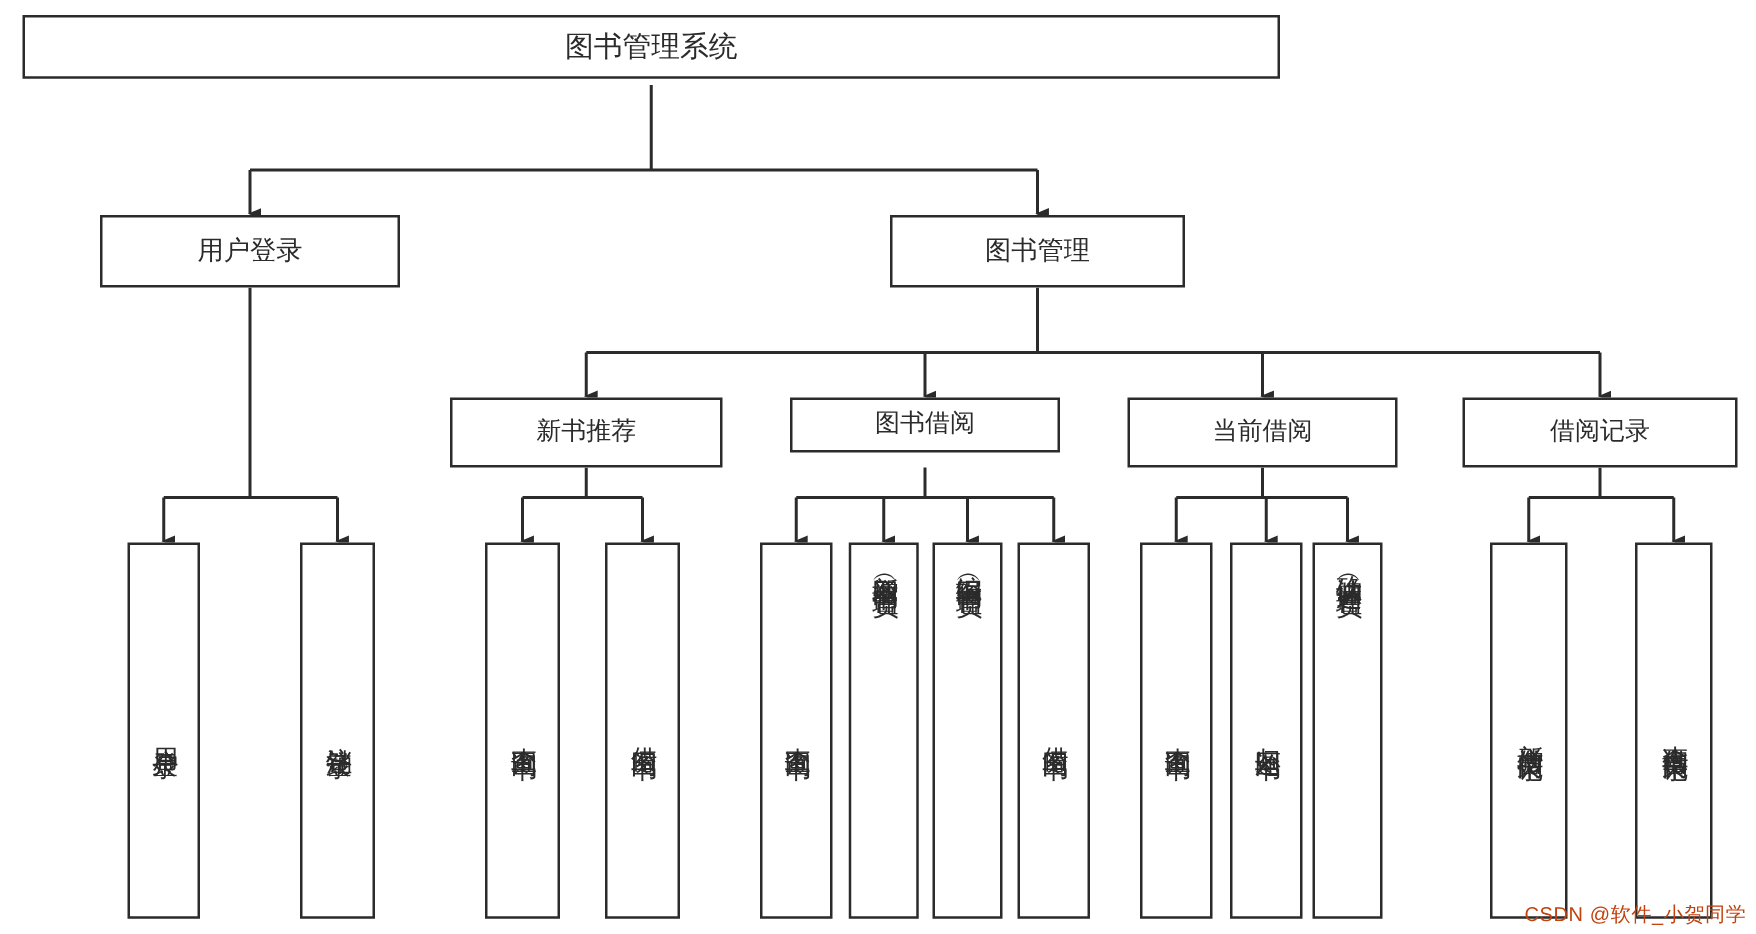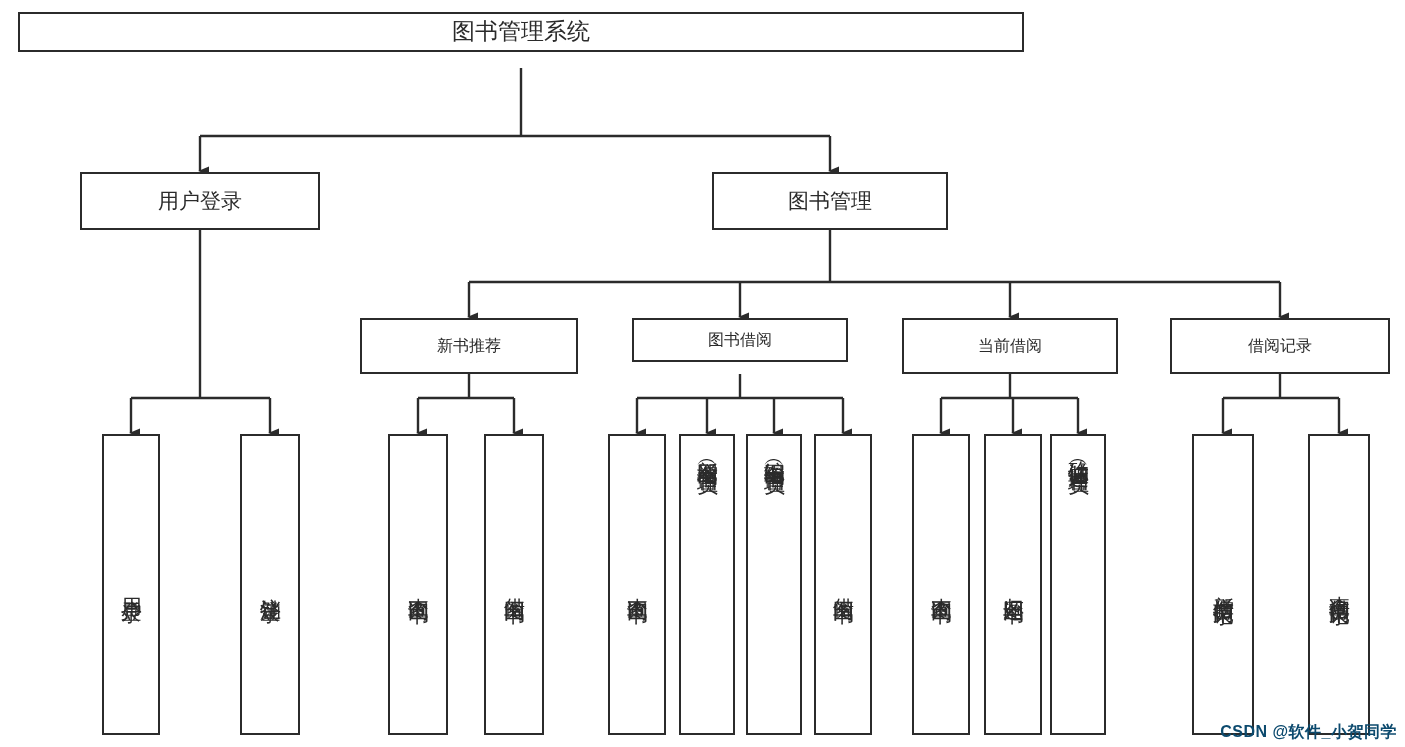--- a/index.html
+++ b/index.html
@@ -36,21 +36,21 @@
     text-align: center;
     line-height: 1.18;
   }
   .node.root {
     font-size: 23px;
   }
   .node.level1 {
     font-size: 21px;
   }
   .node.level2 {
-    font-size: 16px;
+    font-size: 20px;
   }
   .node.leaf {
     font-size: 21px;
     padding: 8px 0;
     align-items: flex-start;
   }
   .vtext {
     writing-mode: vertical-rl;
     text-orientation: upright;
     letter-spacing: 2px;
@@ -58,25 +58,24 @@
     display: block;
   }
   .leaf-top {
     align-items: flex-start;
   }
   .watermark {
     position: absolute;
     right: 8px;
     bottom: 4px;
     font-size: 16px;
-    color: #0c4a6e;
+    color: #c2410c;
     font-family: "Liberation Sans", "DejaVu Sans", sans-serif;
     white-space: nowrap;
     letter-spacing: 0.5px;
-    font-weight: bold;
   }
 </style>
 </head>
 <body>
 
 <div id="canvas">
 
   <svg id="edges" viewBox="0 0 1405 747" xmlns="http://www.w3.org/2000/svg">
     <defs>
       <marker id="arrow" viewBox="0 0 12 12" refX="6" refY="10" markerWidth="11" markerHeight="11" orient="auto-start-reverse" markerUnits="userSpaceOnUse">
@@ -113,21 +112,21 @@
         <path d="M 941 398 L 941 433" stroke-linecap="butt" marker-end="url(#arrow)"></path>
         <path d="M 1013 398 L 1013 433" stroke-linecap="butt" marker-end="url(#arrow)"></path>
         <path d="M 1078 398 L 1078 433" stroke-linecap="butt" marker-end="url(#arrow)"></path>
         <path d="M 1280 374 L 1280 398" stroke-linecap="butt"></path>
         <path d="M 1223 398 L 1339 398" stroke-linecap="butt"></path>
         <path d="M 1223 398 L 1223 433" stroke-linecap="butt" marker-end="url(#arrow)"></path>
         <path d="M 1339 398 L 1339 433" stroke-linecap="butt" marker-end="url(#arrow)"></path>
       </g>
   </svg>
 
-  <div class="node root" style="left: 18px; top: 12px; width: 1006px; height: 40px;">
+  <div class="node root" style="left: 18px; top: 12px; width: 1006px; height: 51px;">
     <span>图书管理系统</span>
   </div>
 
   <div class="node level1" style="left: 80px; top: 172px; width: 240px; height: 58px;">
     <span>用户登录</span>
   </div>
   <div class="node level1" style="left: 712px; top: 172px; width: 236px; height: 58px;">
     <span>图书管理</span>
   </div>
 

